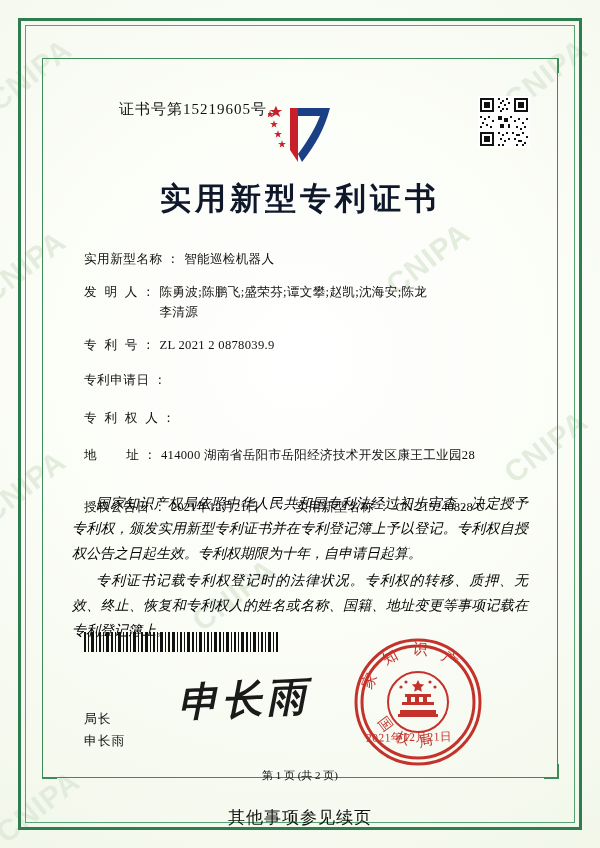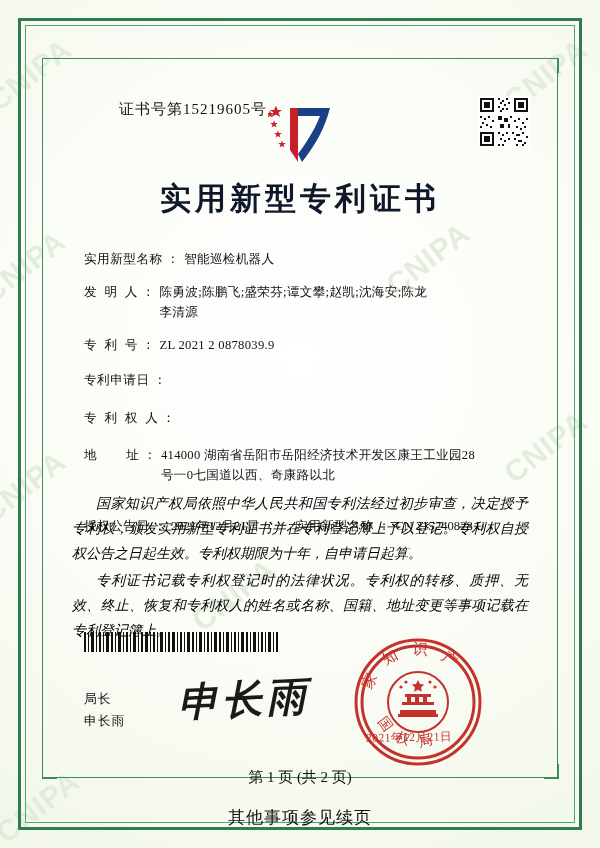--- a/index.html
+++ b/index.html
@@ -173,21 +173,21 @@
   
   #barcode {
     position: absolute;
     left: 84px; top: 632px;
     width: 196px; height: 20px;
   }
 
   
   #sig-labels {
     position: absolute;
-    left: 84px; top: 688px;
+    left: 84px; top: 708px;
     font-size: 12.8px;
     line-height: 1.72;
     color: #111;
     letter-spacing: 1px;
   }
   #signature {
     position: absolute;
     left: 178px; top: 672px;
     font-size: 40px;
     font-family: "Liberation Serif", "DejaVu Serif", serif;
@@ -212,21 +212,21 @@
     color: #c4322c;
     letter-spacing: .5px;
     transform: rotate(-1deg);
   }
 
   
   #page-num {
     position: absolute;
     left: 0; right: 0; top: 768px;
     text-align: center;
-    font-size: 15px;
+    font-size: 11px;
     color: #111;
   }
   #footer-note {
     position: absolute;
     left: 0; right: 0; top: 806px;
     text-align: center;
     font-size: 17px;
     color: #111;
     letter-spacing: 1px;
   }
@@ -372,21 +372,20 @@
     <div class="row" style="margin-top:18px;">
       <span class="lbl">专  利  权  人</span>
       <span class="sep">：</span>
     </div>
 
     <div class="row" style="margin-top:18px;">
       <span class="lbl">地        址</span>
       <span class="sep">：</span>
       <span class="val">
         <span>414000 湖南省岳阳市岳阳经济技术开发区康王工业园28</span>
-        <span class="line2">号一0七国道以西、奇康路以北</span>
       </span>
     </div>
 
     <div class="row twocol" style="margin-top:32px;">
       <span class="lbl">授权公告日</span>
       <span class="sep">：</span>
       <span>2021年12月21日</span>
       <span class="second">
         <span class="lbl">实用新型名称</span>
         <span class="sep">：</span>

